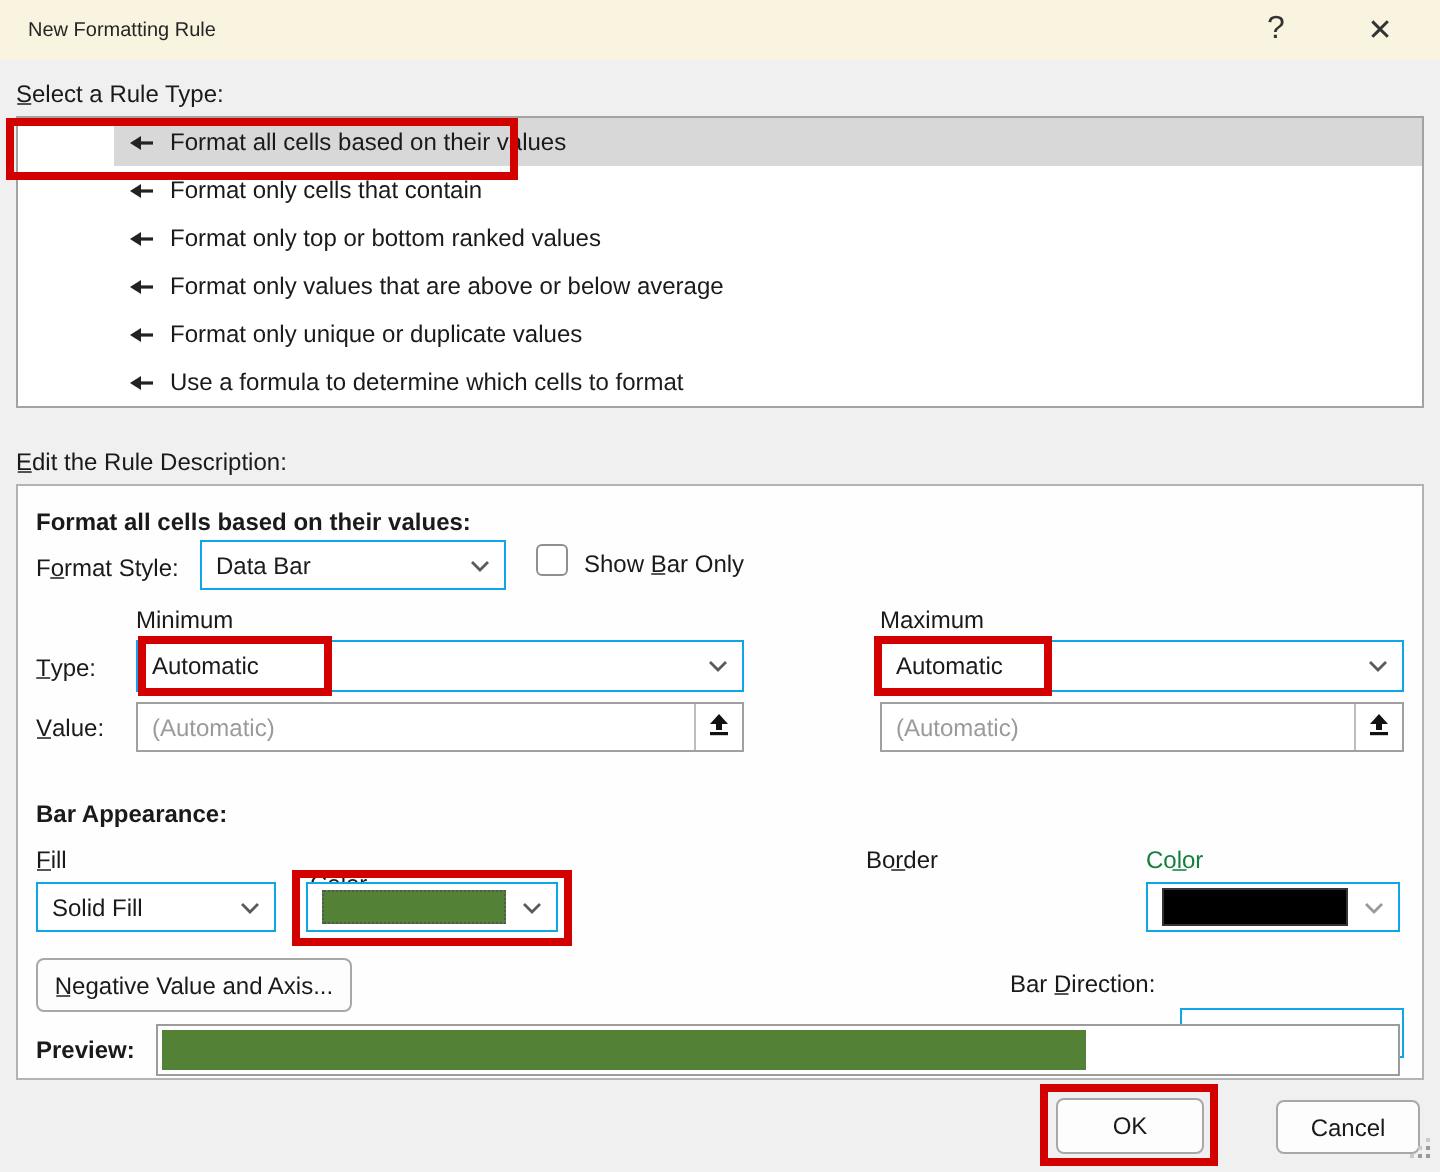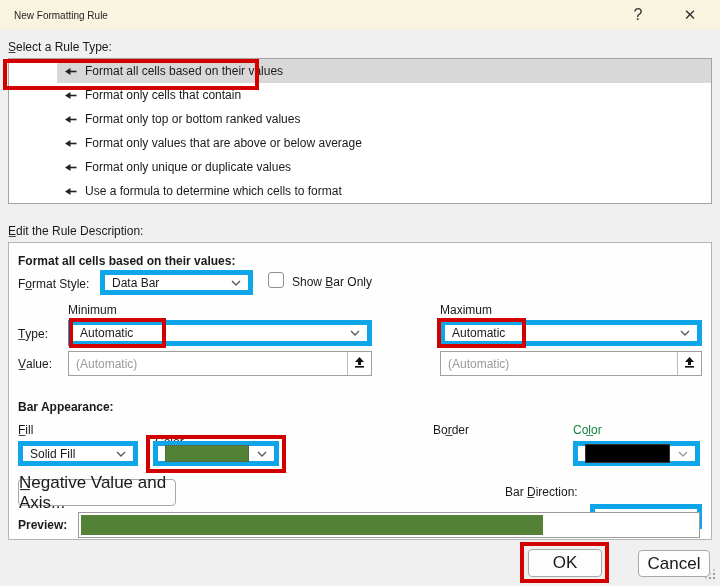--- a/index.html
+++ b/index.html
@@ -25,38 +25,38 @@
   #rule-list{position:absolute;left:8px;top:58px;width:704px;height:146px;background:#fff;
              border:1px solid #a3a3a3;}
   .rule-item{height:24px;display:flex;align-items:center;padding-left:8px;margin-left:48px;}
   .rule-item.selected{background:#d8d8d8;}
   .bullet{display:inline-flex;margin-right:8px;flex:none;}
 
   
   #groupbox{position:absolute;left:8px;top:242px;width:704px;height:298px;background:#fefefe;
             border:1px solid #b3b3b3;}
 
-  .combo{position:absolute;background:#fff;border:5px solid #0ea5e9;display:flex;
+  .combo{position:absolute;background:#fff;border:1px solid #0ea5e9;display:flex;
          align-items:center;padding:0 7px;height:25px;}
   .combo .val{flex:1;overflow:hidden;white-space:nowrap;}
   .chev{flex:none;margin-left:6px;display:inline-flex;}
 
   .vfield{position:absolute;background:#fff;border:1px solid #a0a0a0;height:25px;
           display:flex;align-items:center;}
   .vfield .ph{flex:1;padding-left:7px;color:#9b9b9b;}
   .collapse-btn{flex:none;width:24px;height:100%;border-left:1px solid #bdbdbd;
                 display:flex;align-items:center;justify-content:center;background:#fff;}
 
   .checkbox{position:absolute;width:16px;height:16px;background:#fff;border:1px solid #8f8f8f;
             border-radius:3px;}
 
   .swatch{height:17px;border:1px dotted #555;}
 
   .btn{position:absolute;background:#fdfdfd;border:1px solid #a8a8a8;border-radius:4px;
-       display:flex;align-items:center;justify-content:center;font-size:17px;color:#1a1a1a;}
+       display:flex;align-items:center;justify-content:center;font-size:12px;color:#1a1a1a;}
 
   #preview-field{position:absolute;left:78px;top:512px;width:622px;height:26px;background:#fff;
                  border:1px solid #9c9c9c;padding:2px;}
   #preview-bar{height:100%;}
 
   
   .anno{position:absolute;border:4px solid #d30000;pointer-events:none;}
 
   #resize-grip{position:absolute;right:4px;bottom:3px;}
 </style>

